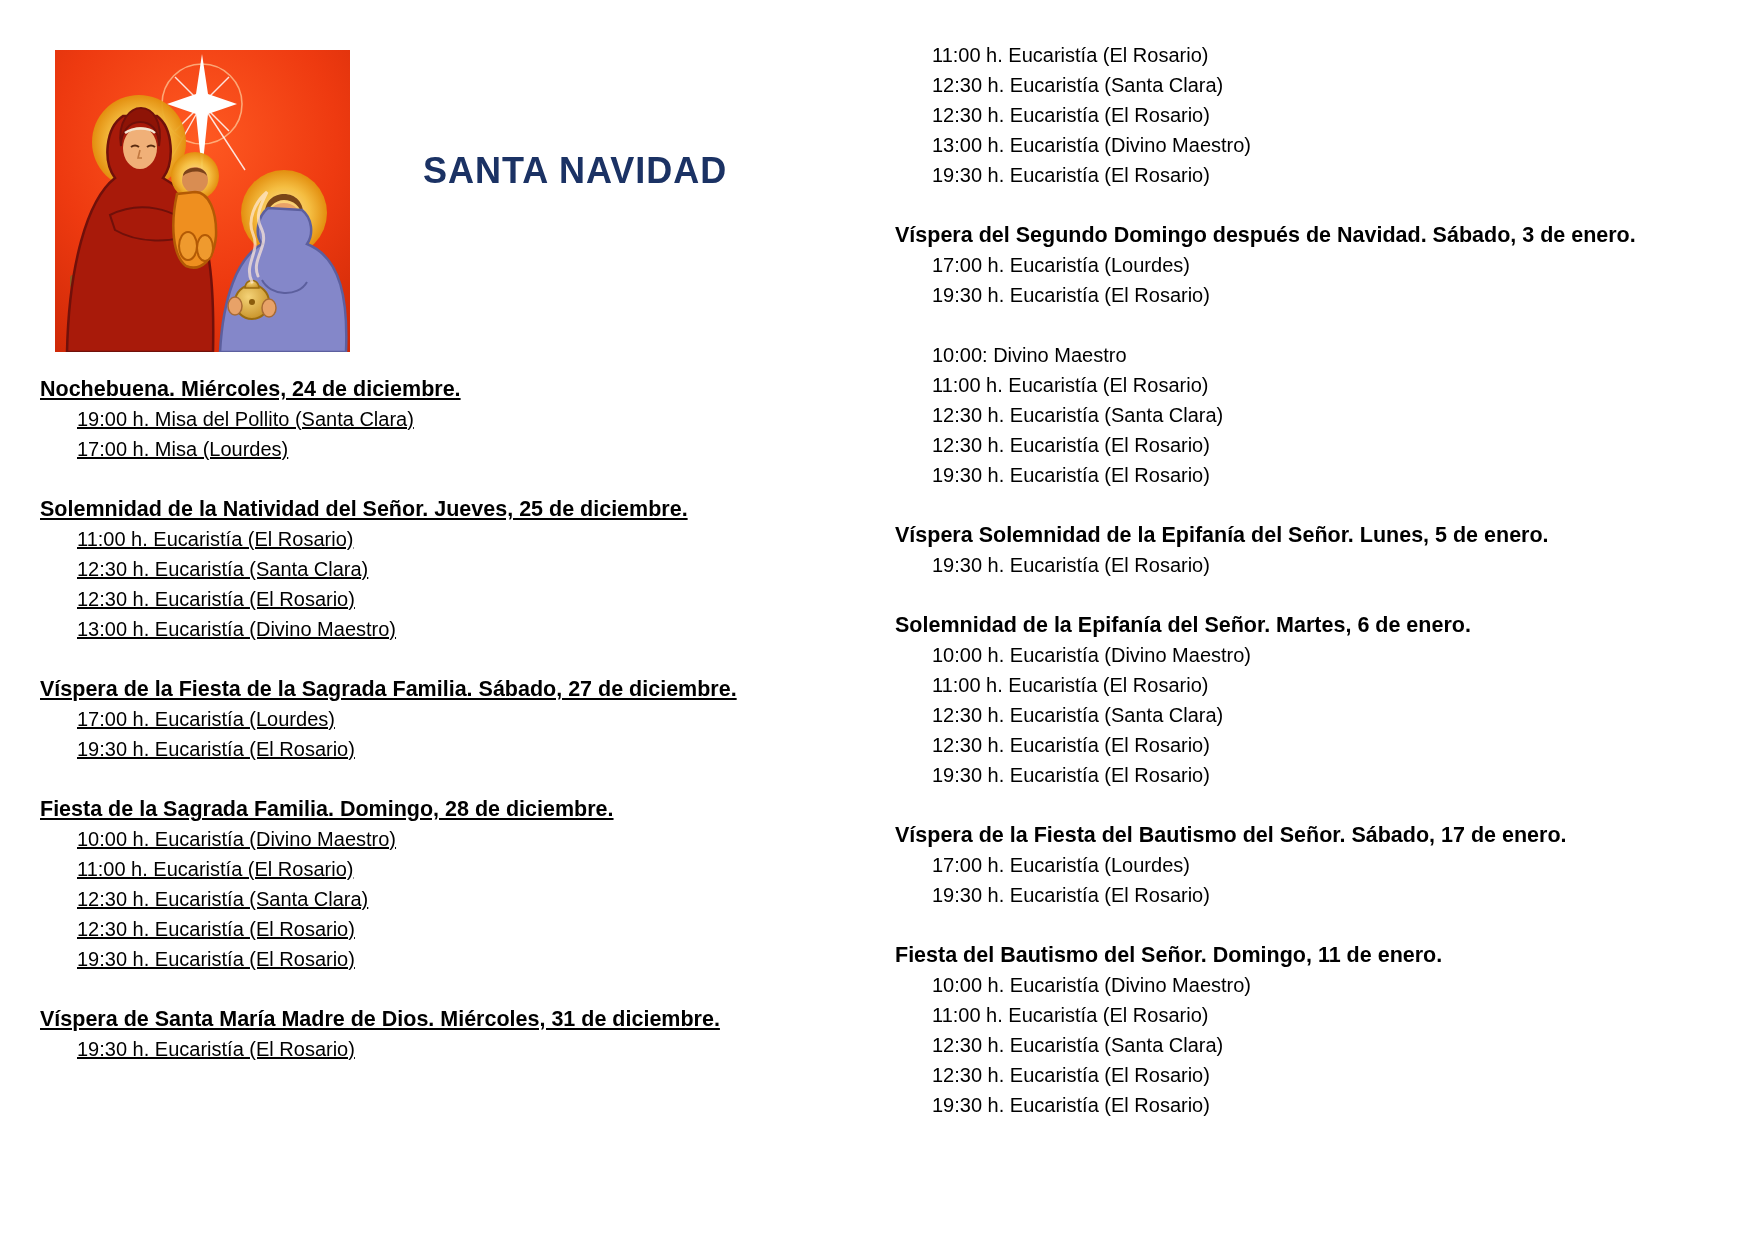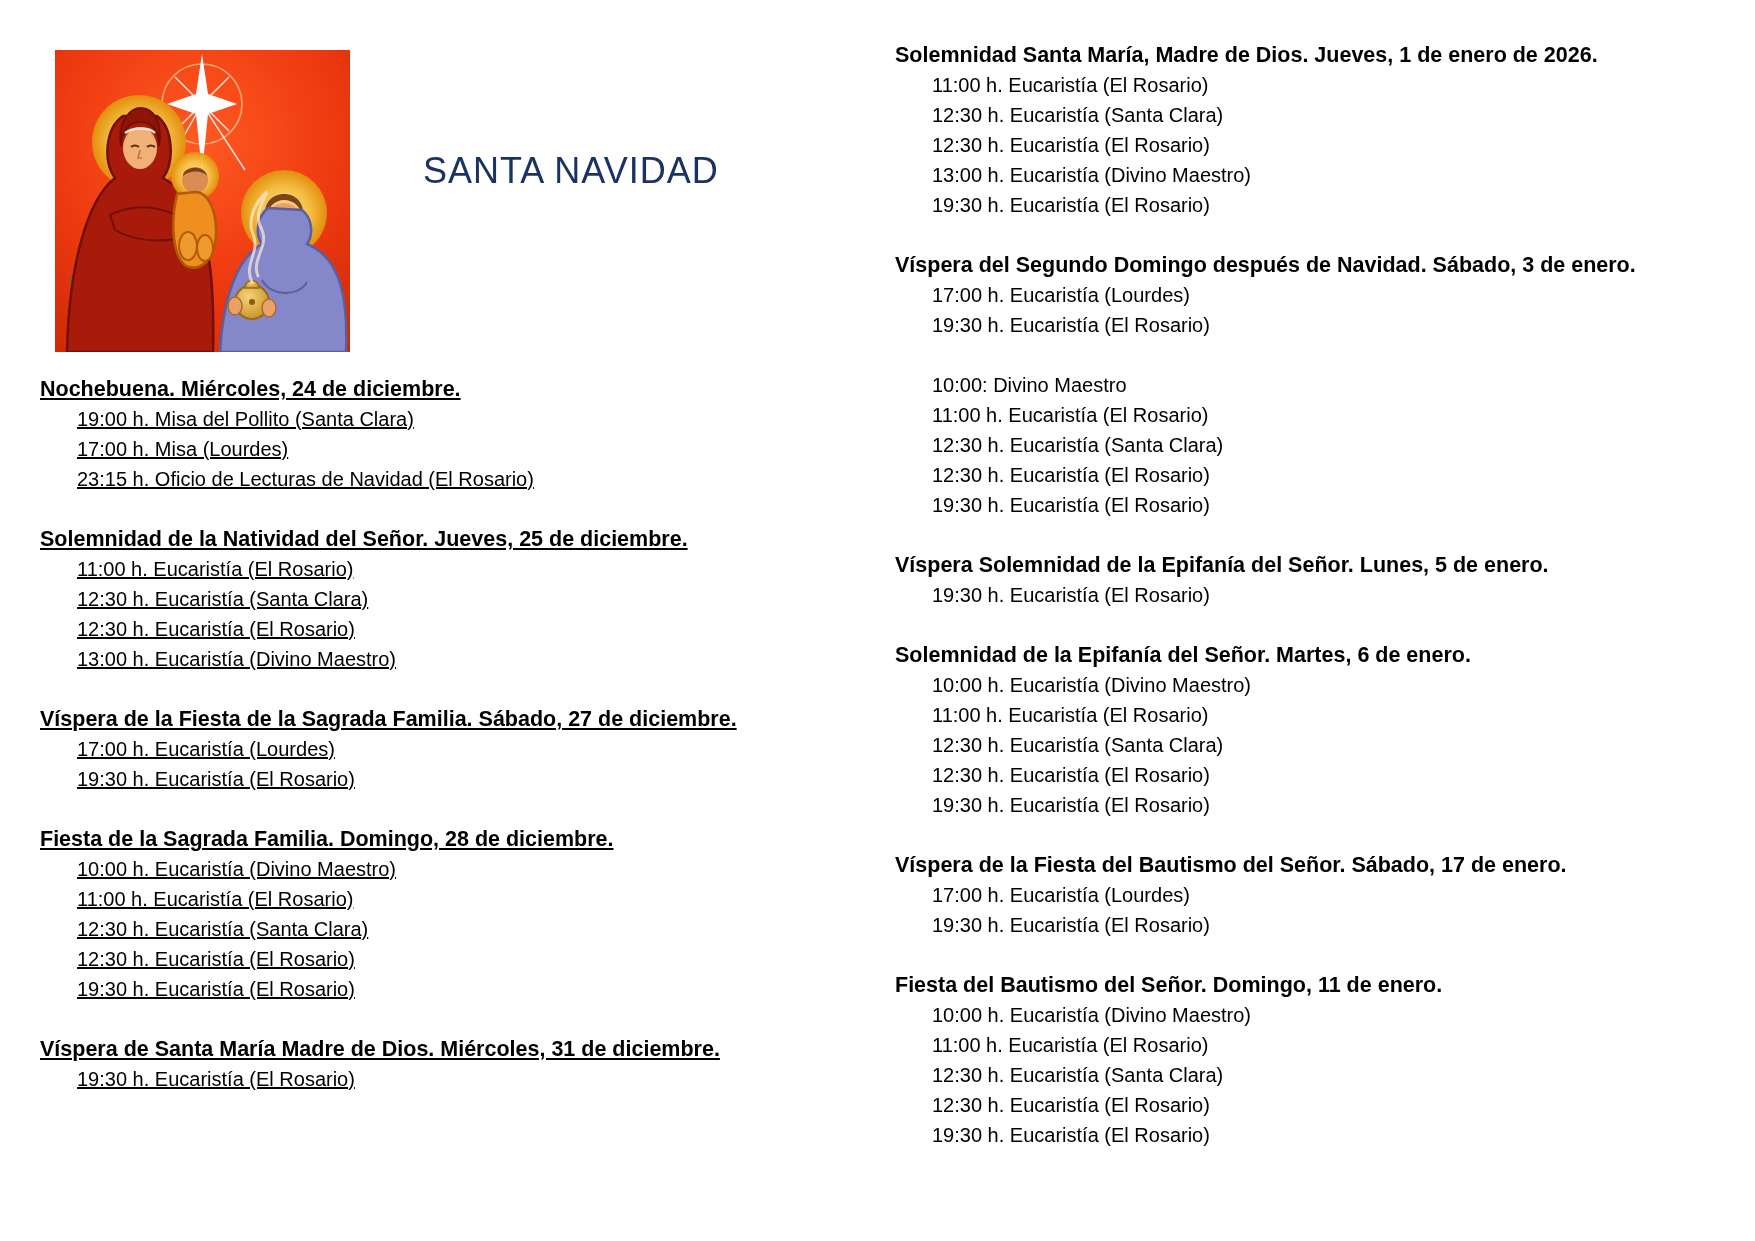--- a/index.html
+++ b/index.html
@@ -23,21 +23,21 @@
     left: 55px;
     top: 50px;
     width: 295px;
     height: 302px;
   }
   .page-title {
     position: absolute;
     left: 423px;
     top: 150px;
     font-size: 36px;
-    font-weight: 400;
+    font-weight: 700;
     letter-spacing: 1px;
     color: #1B3264;
     white-space: nowrap;
   }
   .col {
     position: absolute;
   }
   .col-left {
     left: 40px;
     top: 374px;
@@ -154,21 +154,20 @@
   </div>
 
   <div class="page-title">SANTA NAVIDAD</div>
 
   <div class="col col-left">
 
     <section class="sec">
       <h2 class="sec-h">Nochebuena. Miércoles, 24 de diciembre.</h2>
       <div class="ln">19:00 h. Misa del Pollito (Santa Clara)</div>
       <div class="ln">17:00 h. Misa (Lourdes)</div>
-      <div class="ln">23:15 h. Oficio de Lecturas de Navidad (El Rosario)</div>
     </section>
 
     <section class="sec">
       <h2 class="sec-h">Solemnidad de la Natividad del Señor. Jueves, 25 de diciembre.</h2>
       <div class="ln">11:00 h. Eucaristía (El Rosario)</div>
       <div class="ln">12:30 h. Eucaristía (Santa Clara)</div>
       <div class="ln">12:30 h. Eucaristía (El Rosario)</div>
       <div class="ln">13:00 h. Eucaristía (Divino Maestro)</div>
     </section>
 
@@ -190,21 +189,20 @@
     <section class="sec">
       <h2 class="sec-h">Víspera de Santa María Madre de Dios. Miércoles, 31 de diciembre.</h2>
       <div class="ln">19:30 h. Eucaristía (El Rosario)</div>
     </section>
 
   </div>
 
   <div class="col col-right">
 
     <section class="sec">
-      <h2 class="sec-h">Solemnidad Santa María, Madre de Dios. Jueves, 1 de enero de 2026.</h2>
       <div class="ln">11:00 h. Eucaristía (El Rosario)</div>
       <div class="ln">12:30 h. Eucaristía (Santa Clara)</div>
       <div class="ln">12:30 h. Eucaristía (El Rosario)</div>
       <div class="ln">13:00 h. Eucaristía (Divino Maestro)</div>
       <div class="ln">19:30 h. Eucaristía (El Rosario)</div>
     </section>
 
     <section class="sec">
       <h2 class="sec-h">Víspera del Segundo Domingo después de Navidad. Sábado, 3 de enero.</h2>
       <div class="ln">17:00 h. Eucaristía (Lourdes)</div>

